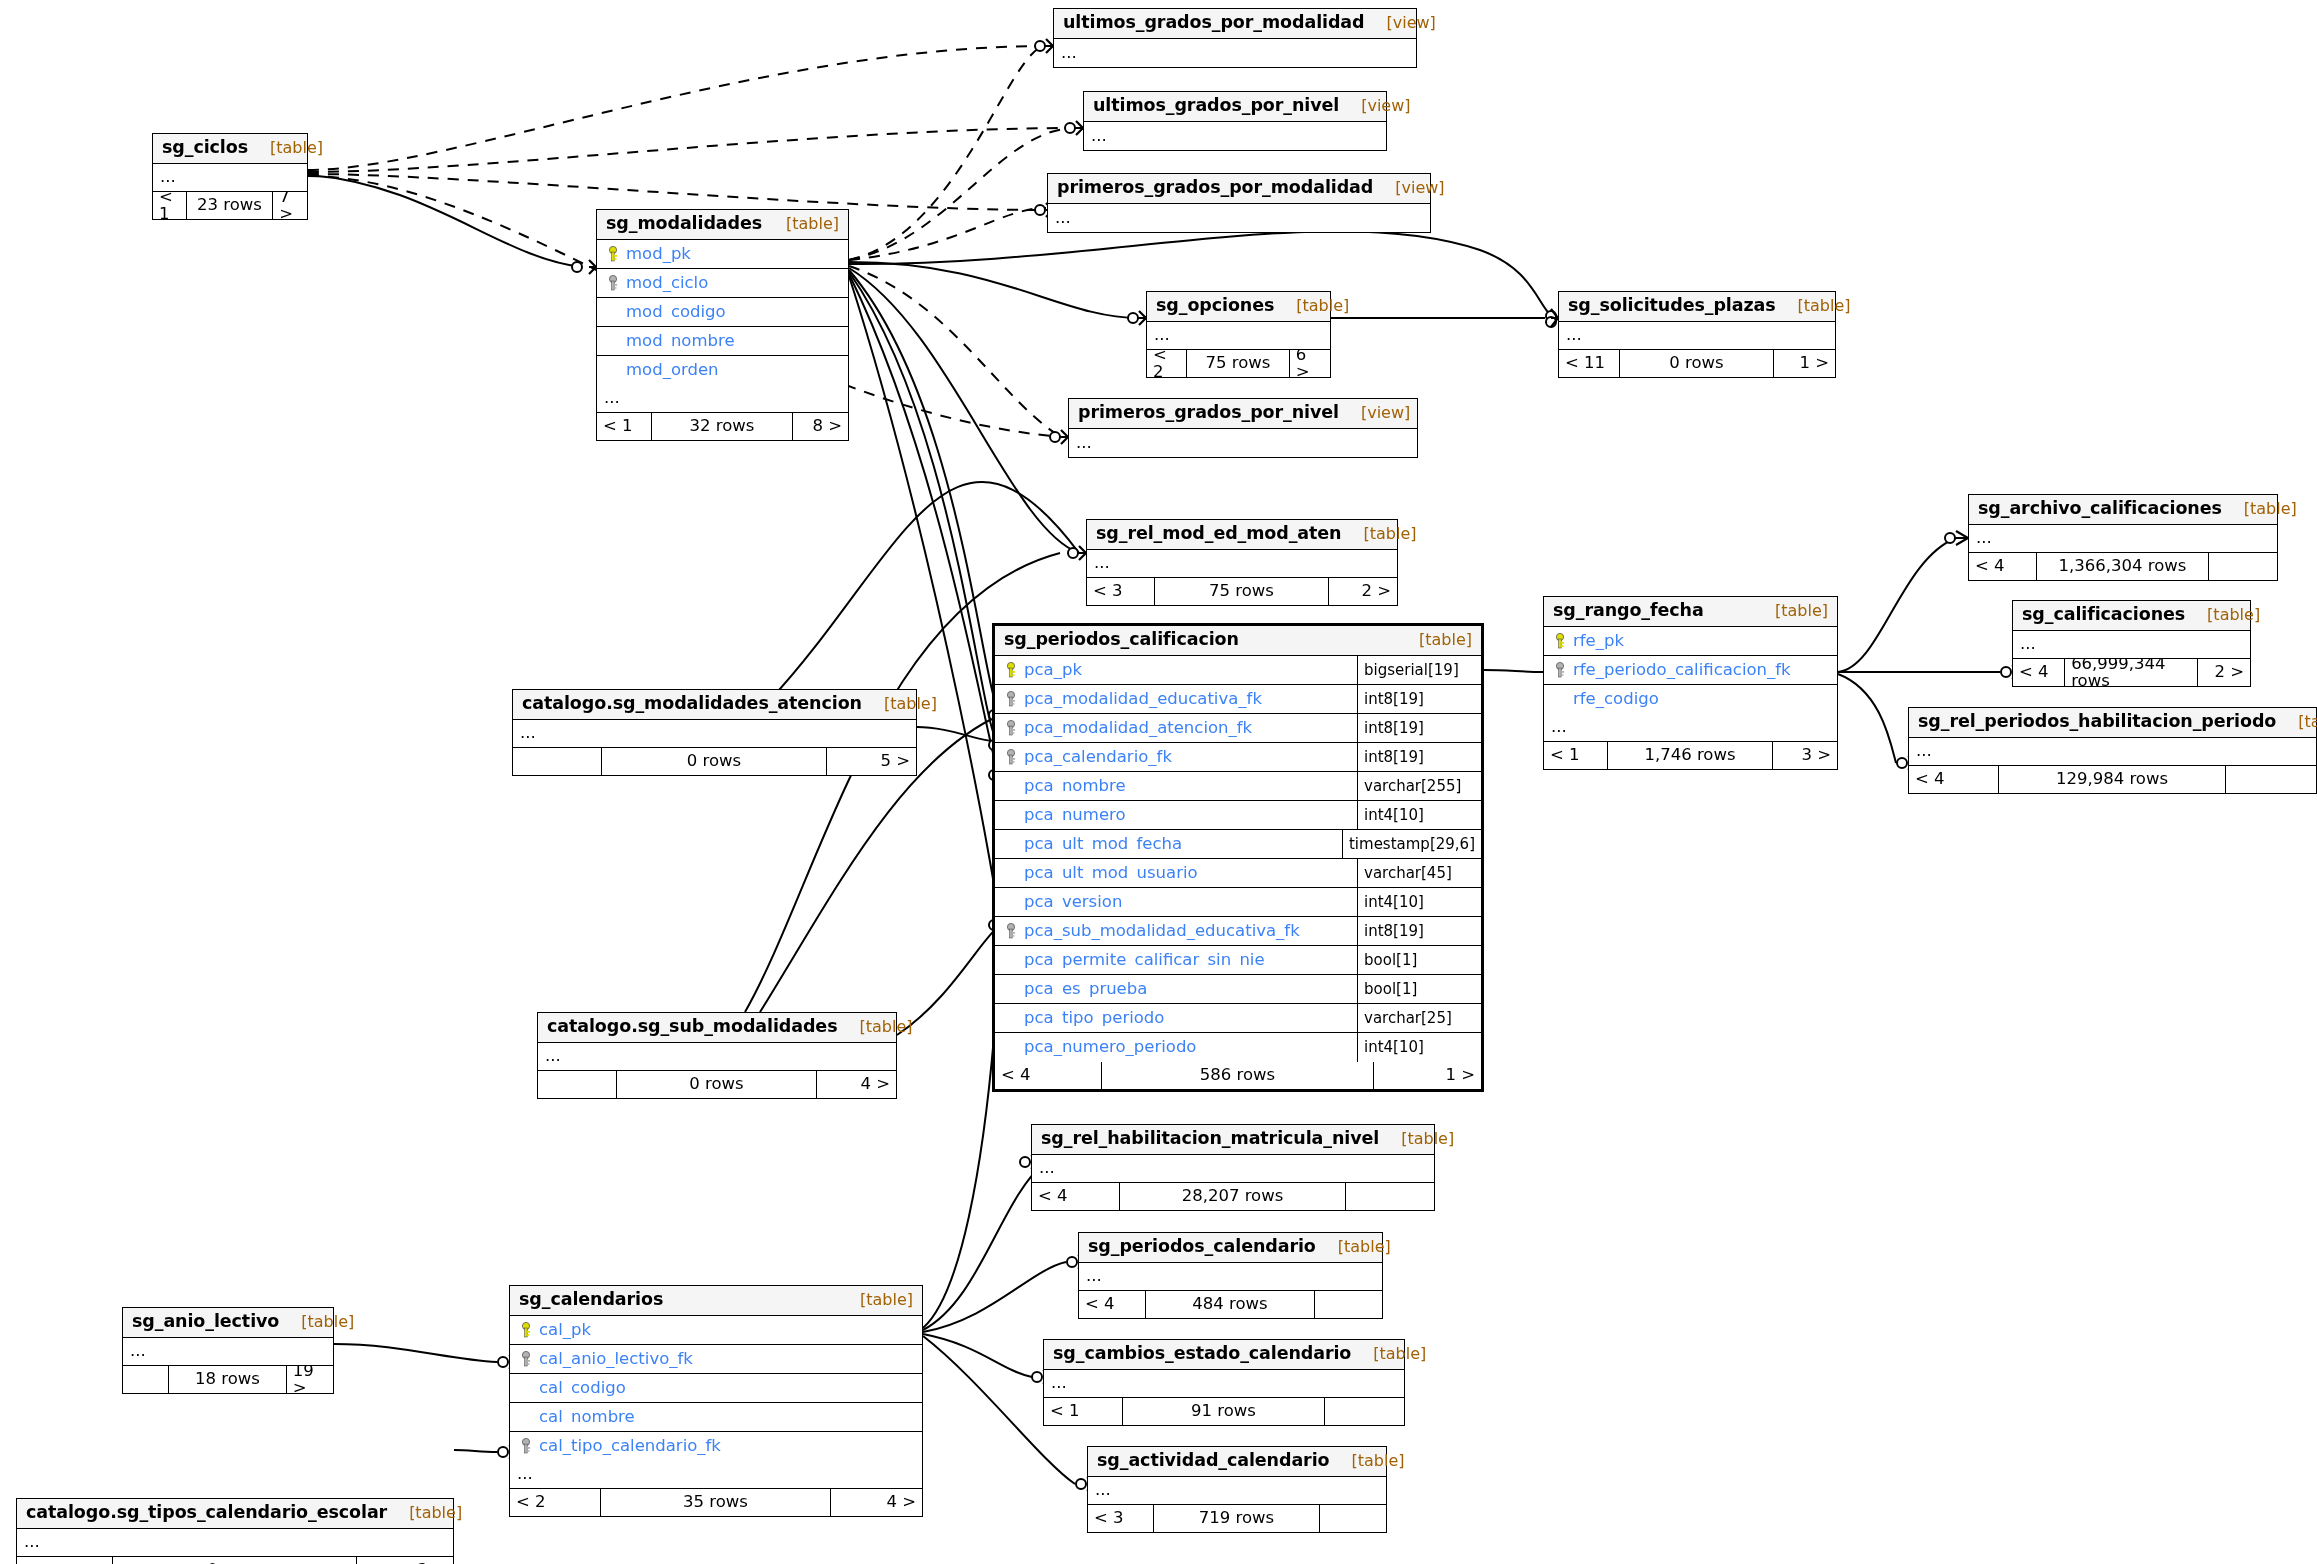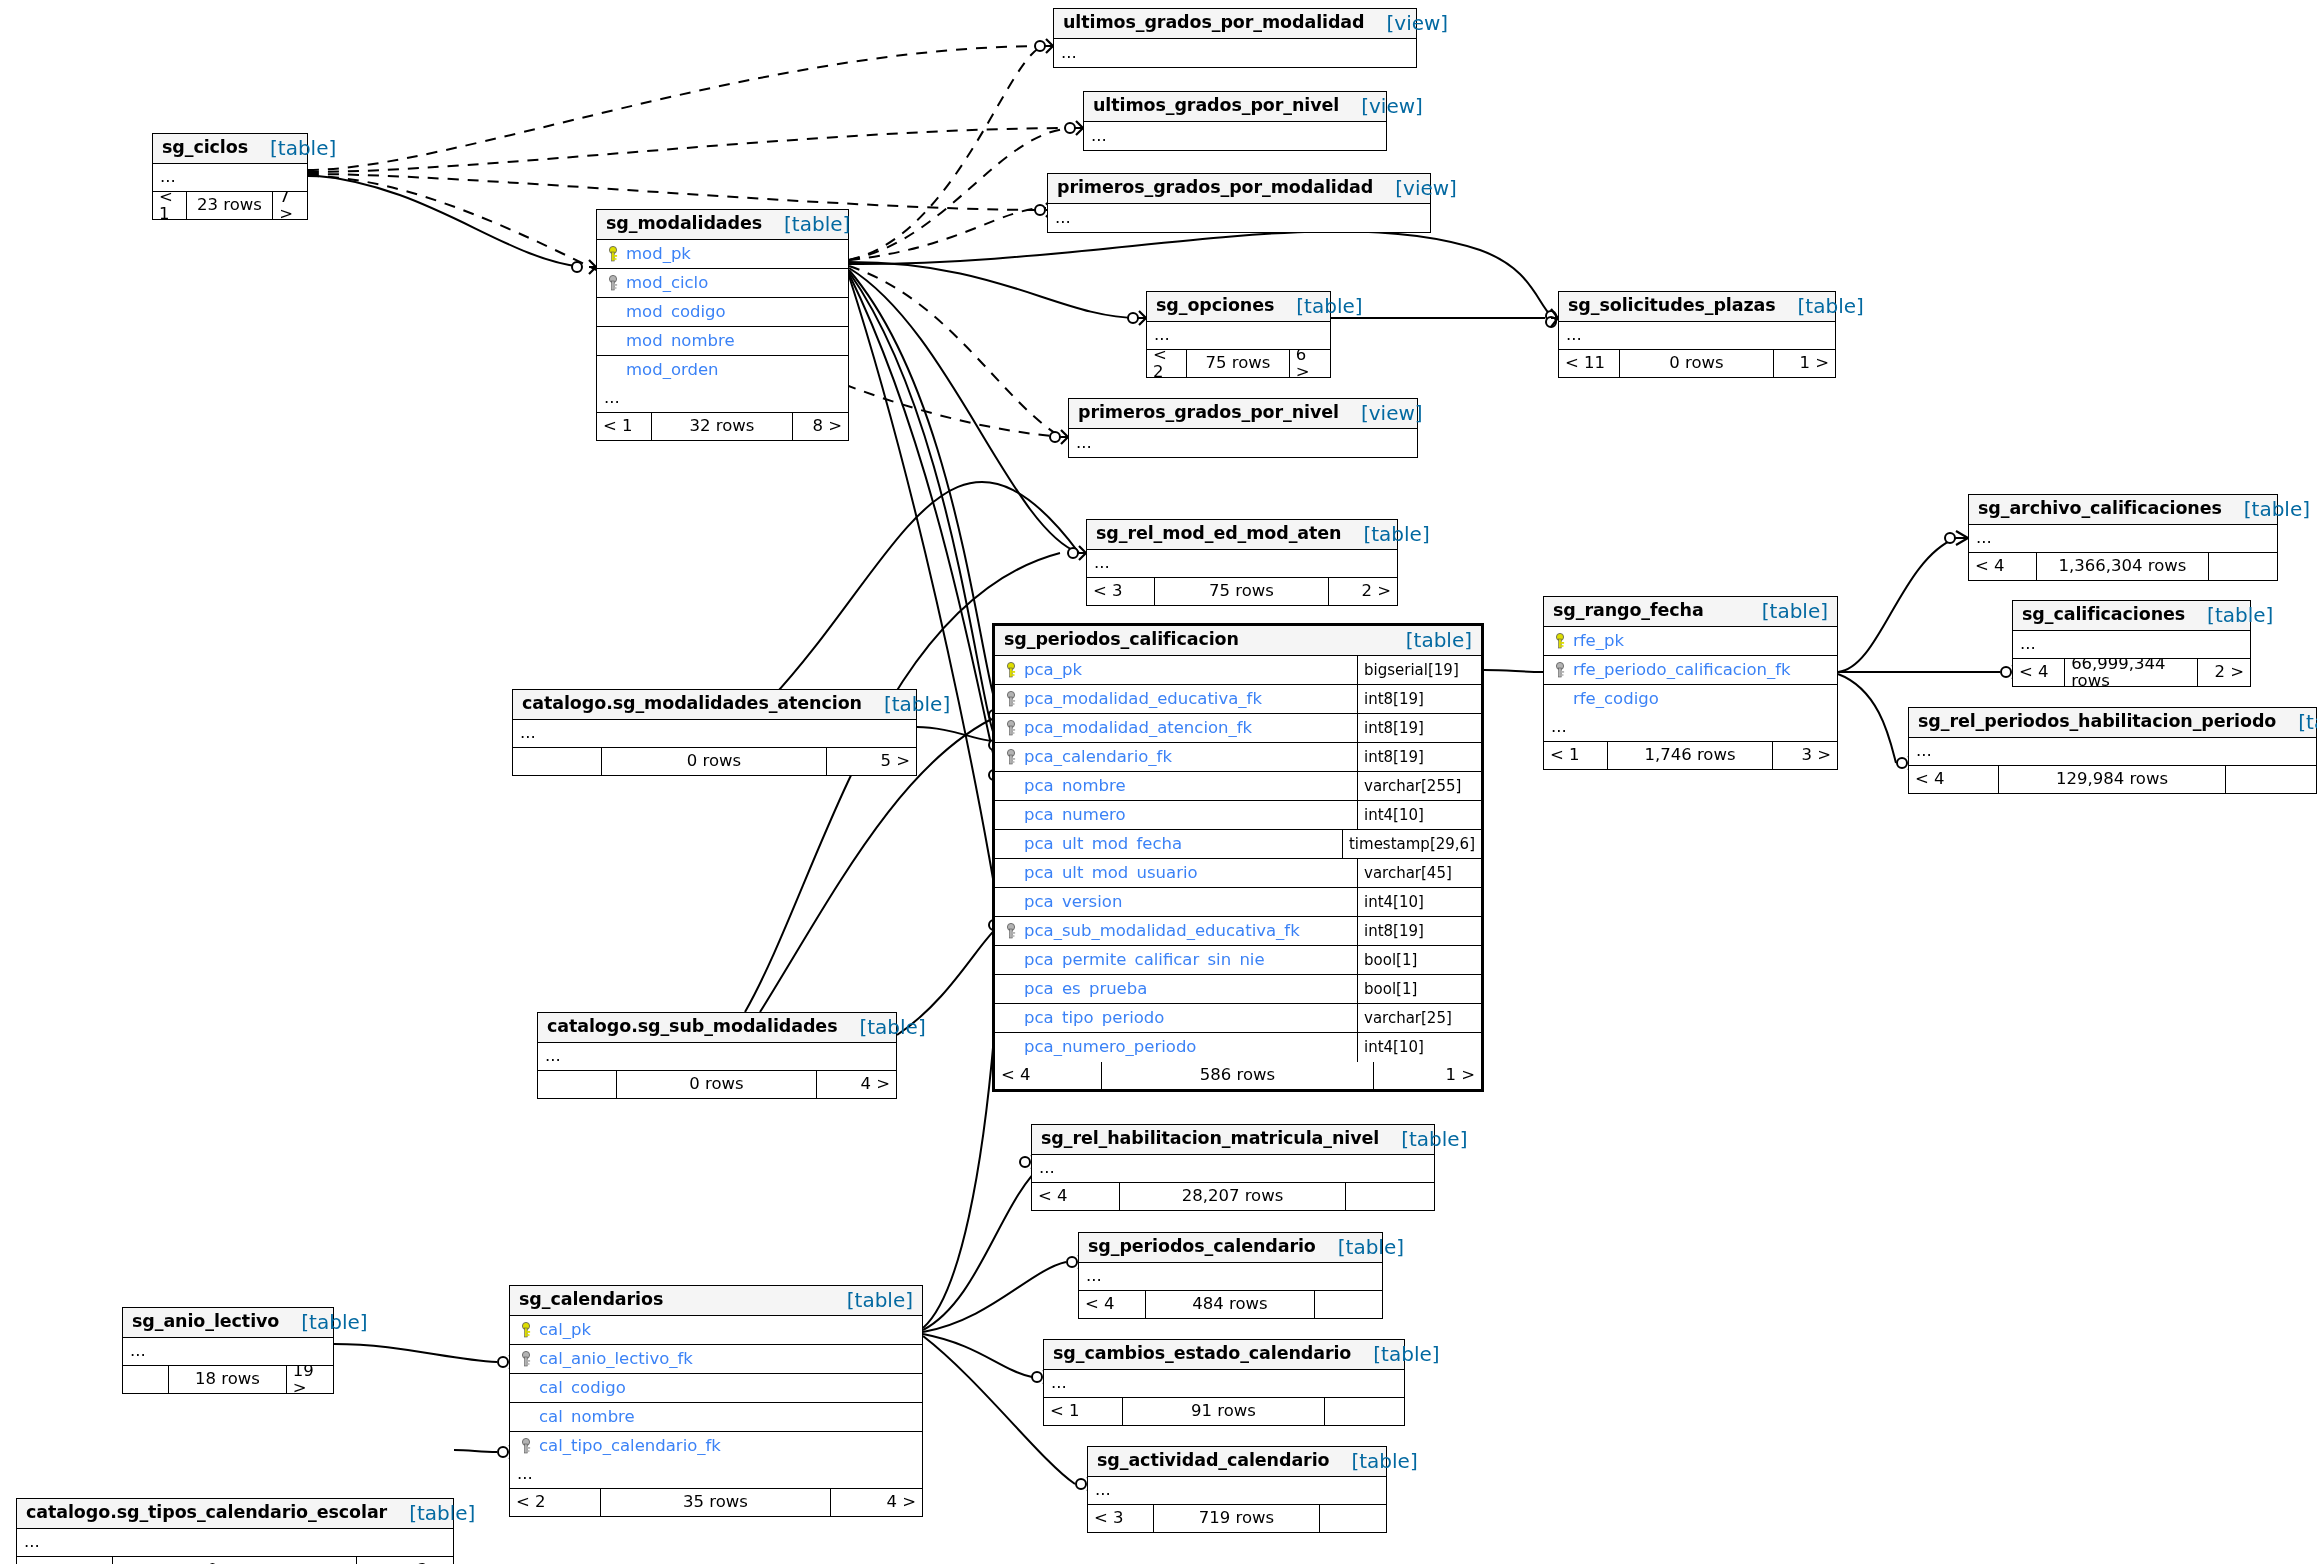--- a/index.html
+++ b/index.html
@@ -42,22 +42,22 @@
     height: 30px;
     white-space: nowrap;
   }
   .node .hdr .tname {
     font-weight: bold;
     font-size: 17.5px;
     color: #000000;
     letter-spacing: -0.1px;
   }
   .node .hdr .ttype {
-    font-size: 20px;
-    color: #0369a1;
+    font-size: 16px;
+    color: #a16207;
     padding-left: 22px;
   }
   .node .rows { }
   .node .row {
     display: flex;
     align-items: center;
     border-bottom: 1px solid #000000;
     height: 29px;
     white-space: nowrap;
   }

